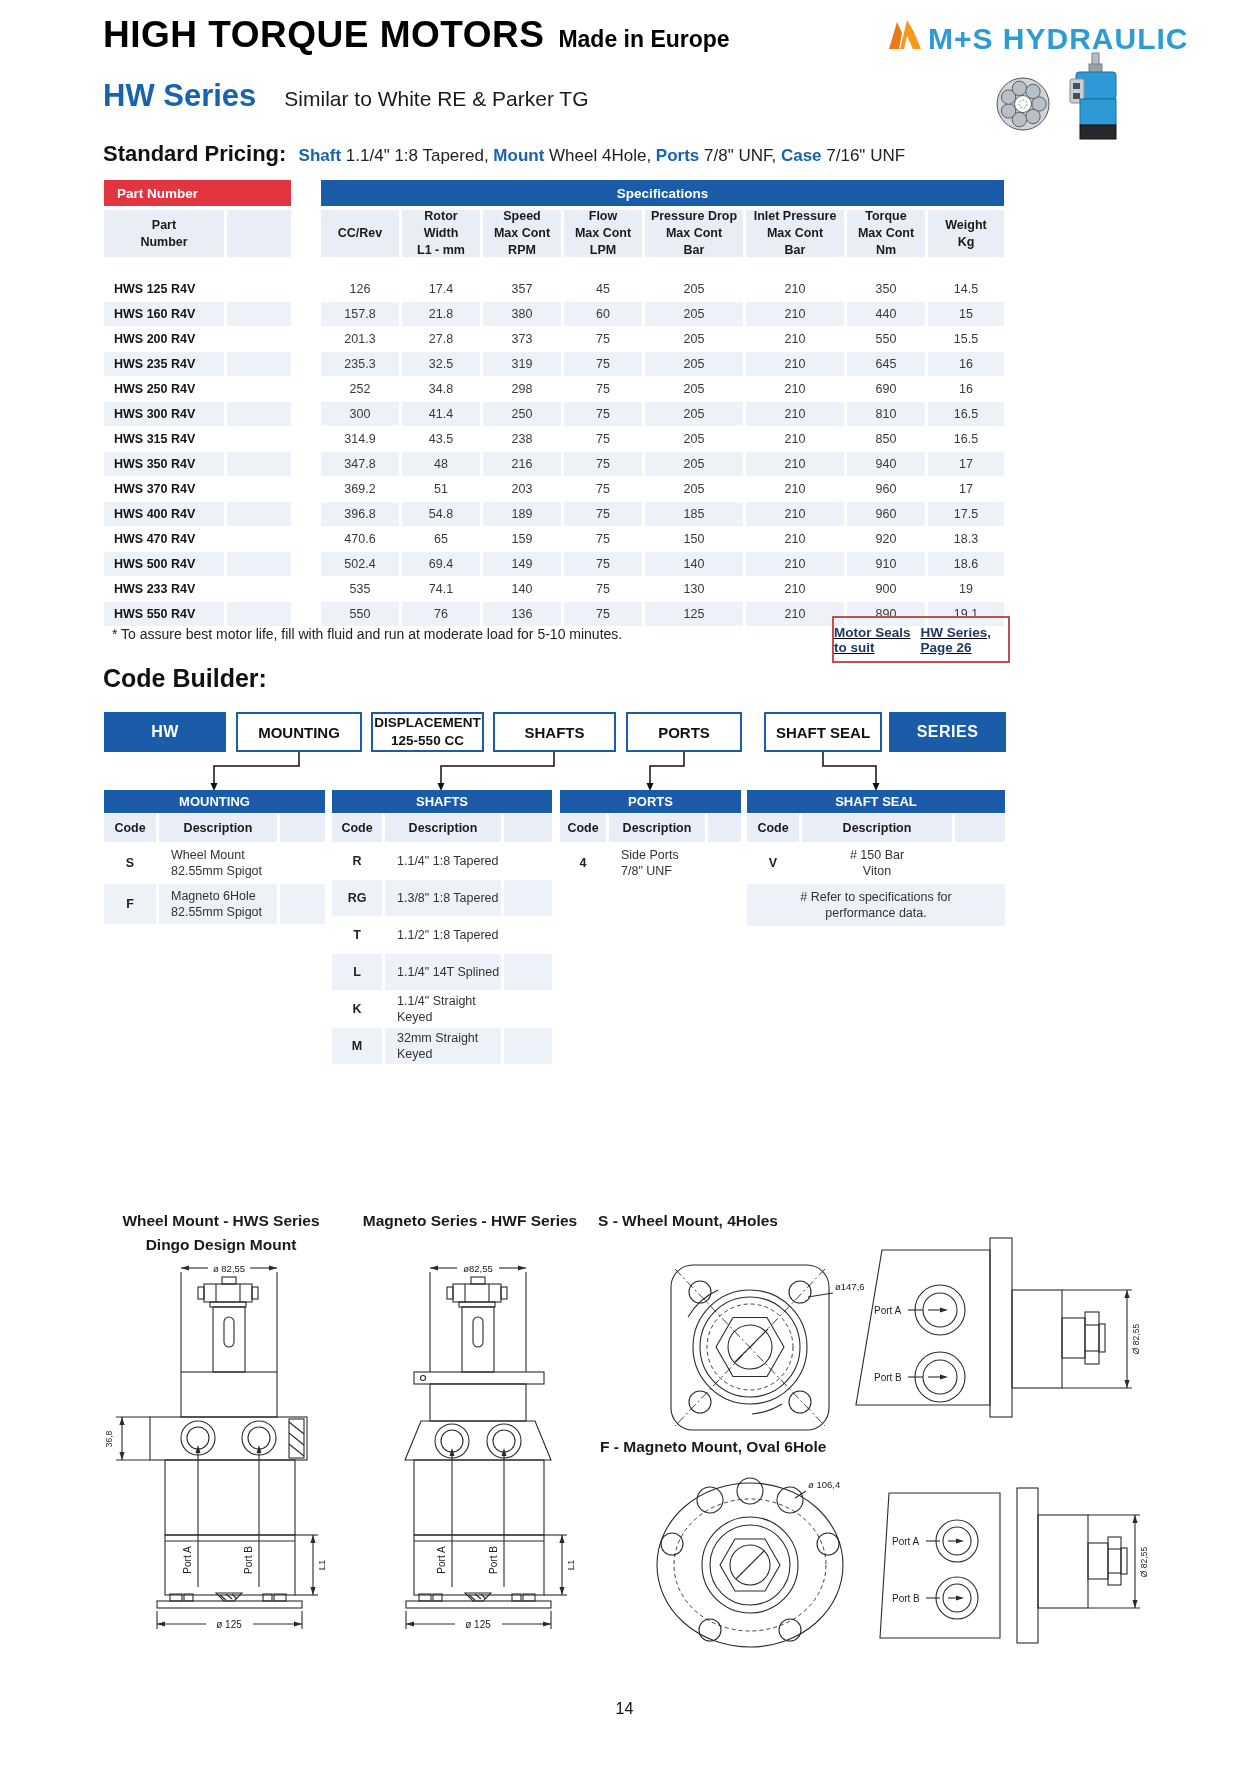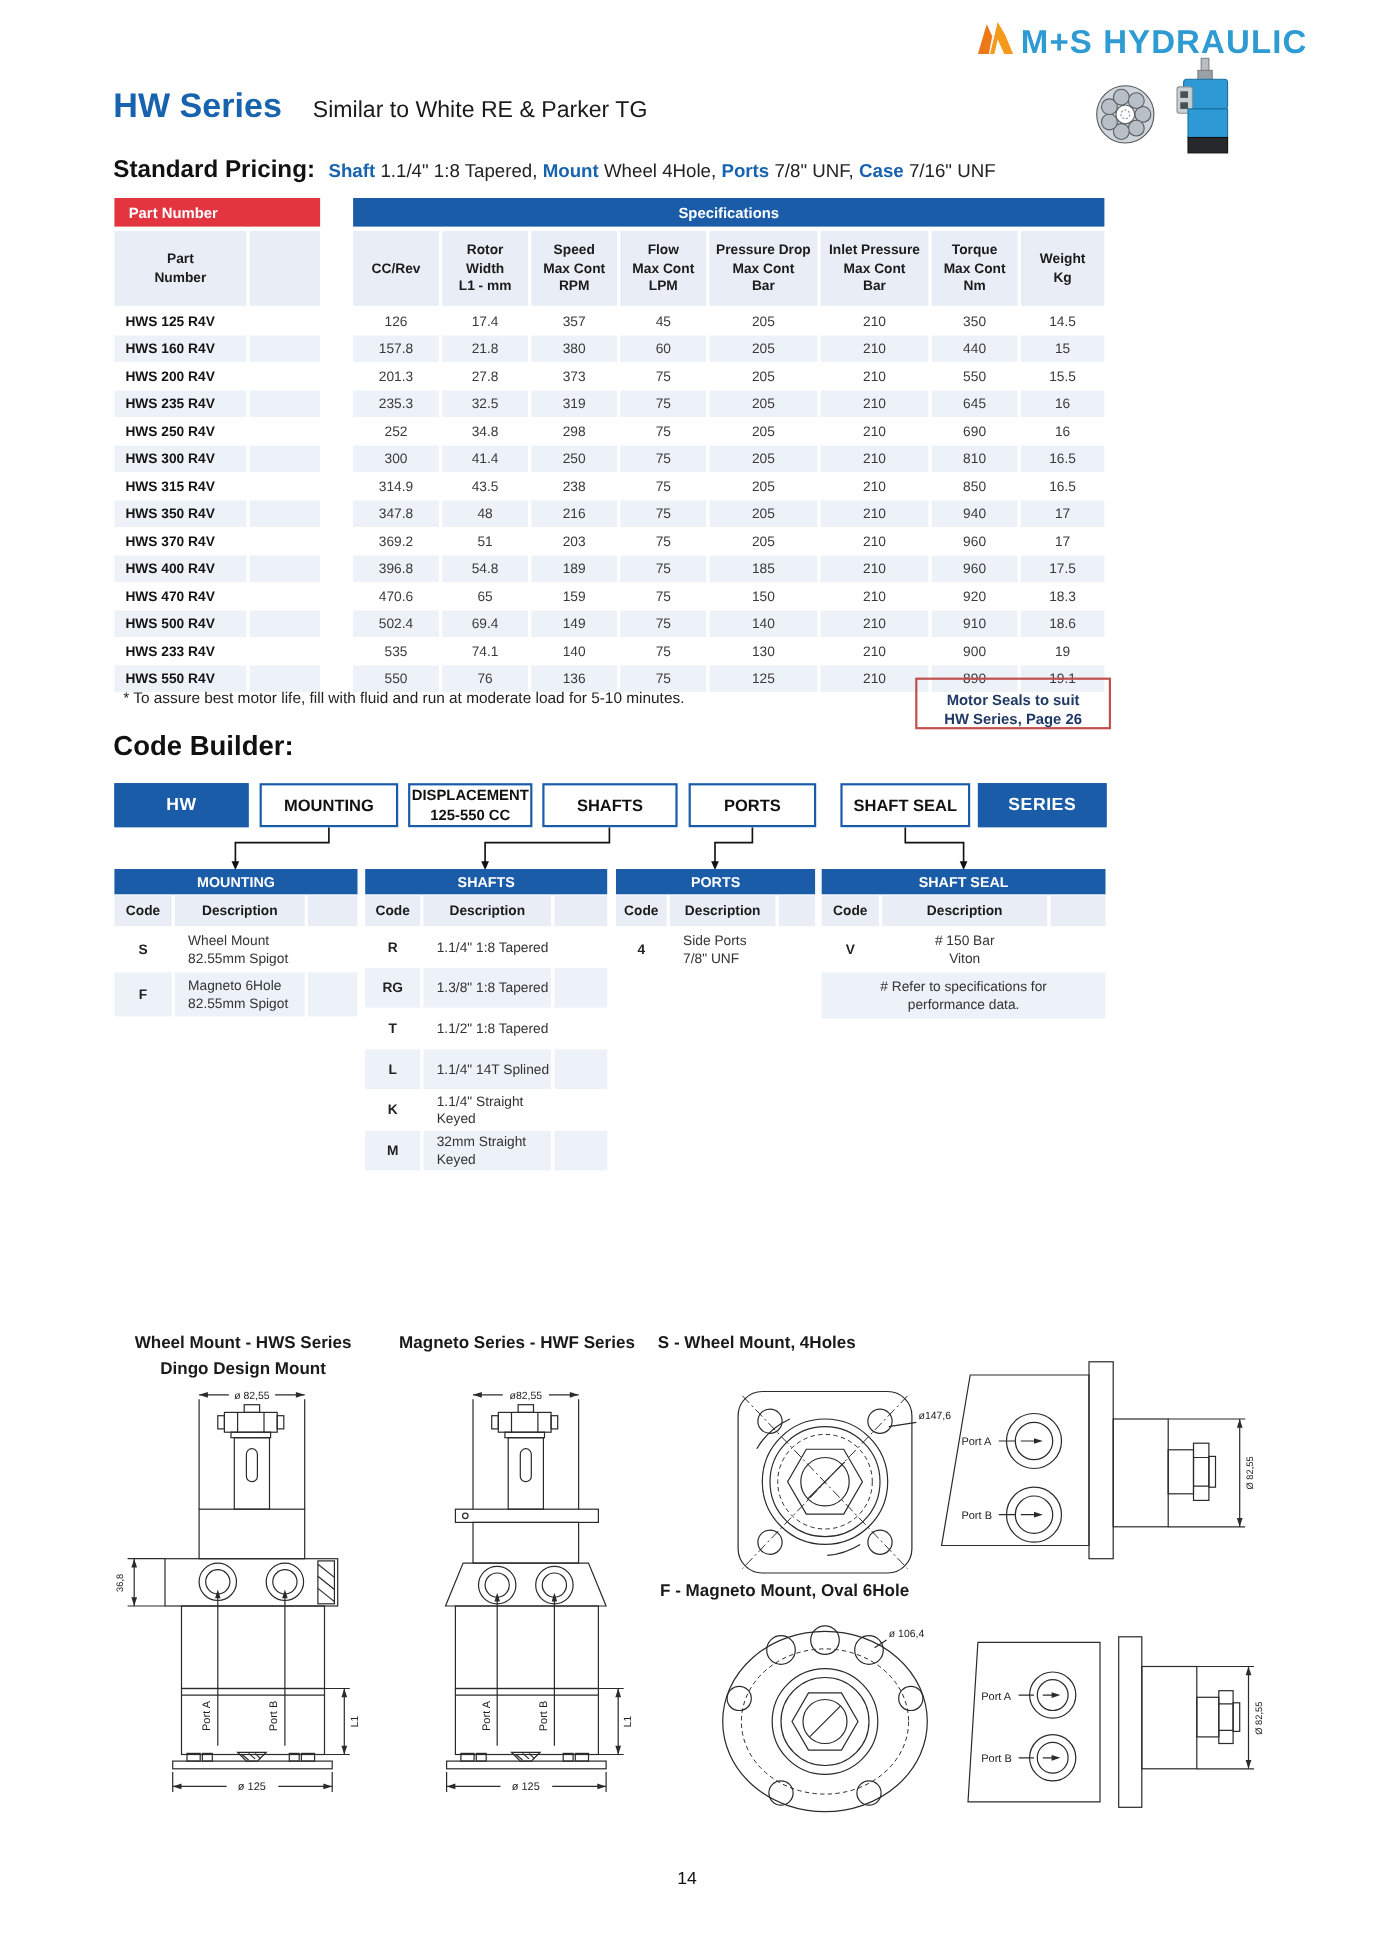--- a/index.html
+++ b/index.html
@@ -24,38 +24,38 @@
   .pricing .pk{font-size:17px;font-weight:bold;color:#1763AE;}
   .pricing .pv{font-size:17px;color:#222;}
   
   .spec-table{left:104px;top:180px;width:900px;}
   .ghrow,.hrow,.srow{display:flex;gap:3px;}
   .ghrow{height:26px;margin-bottom:4px;}
   .gh-red{width:187px;background:var(--red);color:#fff;font-size:13.5px;font-weight:bold;
           display:flex;align-items:center;padding-left:13px;box-sizing:border-box;}
   .gh-blue{width:683px;background:var(--blue);color:#fff;font-size:13.5px;font-weight:bold;
            display:flex;align-items:center;justify-content:center;}
-  .hrow{height:68px;margin-bottom:2px;}
+  .hrow{height:47px;margin-bottom:20px;}
   .hrow .hc{background:var(--hd);font-size:12.5px;font-weight:bold;color:#1b1b1b;
             display:flex;align-items:center;justify-content:center;text-align:center;
             white-space:pre-line;line-height:1.35;}
   .srow{height:24px;margin-bottom:1px;}
   .srow .cell{background:#fff;font-size:12.5px;color:var(--val);
               display:flex;align-items:center;justify-content:center;}
   .srow:nth-child(even) .cell{background:var(--lt);}
   .cell.sp{background:transparent !important;}
   .srow .part{justify-content:flex-start;padding-left:10px;box-sizing:border-box;
               font-weight:bold;color:#141414;}
   .c0{width:120px;} .c1{width:64px;} .sp{width:24px;}
   .c2,.c3,.c4,.c5{width:78px;} .c6,.c7{width:98px;} .c8{width:78px;} .c9{width:76px;}
   
   .footnote{left:112px;top:626px;font-size:14px;color:#222;}
   .sealbox{left:832px;top:616px;width:178px;height:47px;border:2px solid #C0504D;
-           display:flex;flex-direction:column;align-items:center;justify-content:flex-end;
-           gap:2px;box-sizing:border-box;}
+           display:flex;flex-direction:row;align-items:center;justify-content:flex-start;
+           gap:2px;box-sizing:border-box;text-decoration:underline;}
   .sealbox div{font-size:13.5px;font-weight:bold;color:var(--navy);}
   
   .cb-title{left:103px;top:664px;font-size:25px;font-weight:bold;color:#111;}
   .cbbox{position:absolute;top:712px;height:40px;border:2px solid var(--blue);background:#fff;
          display:flex;align-items:center;justify-content:center;font-weight:bold;font-size:15px;
          color:#111;box-sizing:border-box;}
   .cbbox.filled{background:var(--blue);color:#fff;font-size:16px;letter-spacing:.5px;}
   .cbbox.two{white-space:pre-line;font-size:13.5px;text-align:center;line-height:1.3;}
   .ctable{position:absolute;top:790px;}
   .ct-title{height:23px;background:var(--blue);color:#fff;font-weight:bold;font-size:13px;
@@ -87,20 +87,24 @@
   .tech .dash{stroke-dasharray:9 3 2 3;stroke-width:.9;}
   .tech .dash2{stroke-dasharray:4 3;stroke-width:.9;}
   .t8{font-size:8.5px;} .t9{font-size:9.5px;} .t95{font-size:10px;}
   .pagenum{left:0;top:1700px;width:1249px;text-align:center;font-size:16px;color:#111;}
 </style>
 </head>
 <body>
 
 <div class="page">
 
+  <div class="abs title-line">
+    <span class="main-title">HIGH TORQUE MOTORS</span>
+    <span class="made-in">Made in Europe</span>
+  </div>
 
   <svg class="abs" style="left:888px;top:18px" width="34" height="32" viewBox="0 0 34 32">
     <polygon fill="#ED7817" points="1,31 9,4 14,15 11,31"></polygon>
     <polygon fill="#F49B1E" points="12,31 19,2 26,14 33,31 25,31 19,18 16,31"></polygon>
   </svg>
   <div class="abs brand-text">M+S HYDRAULIC</div>
 
   <svg class="abs" style="left:995px;top:76px" width="56" height="56" viewBox="0 0 56 56">
     <circle cx="28" cy="28" r="26" fill="#cfd4da" stroke="#53575c"></circle>
     <circle cx="44" cy="28" r="7.2" fill="#b9bfc7" stroke="#5a5e63"></circle>

